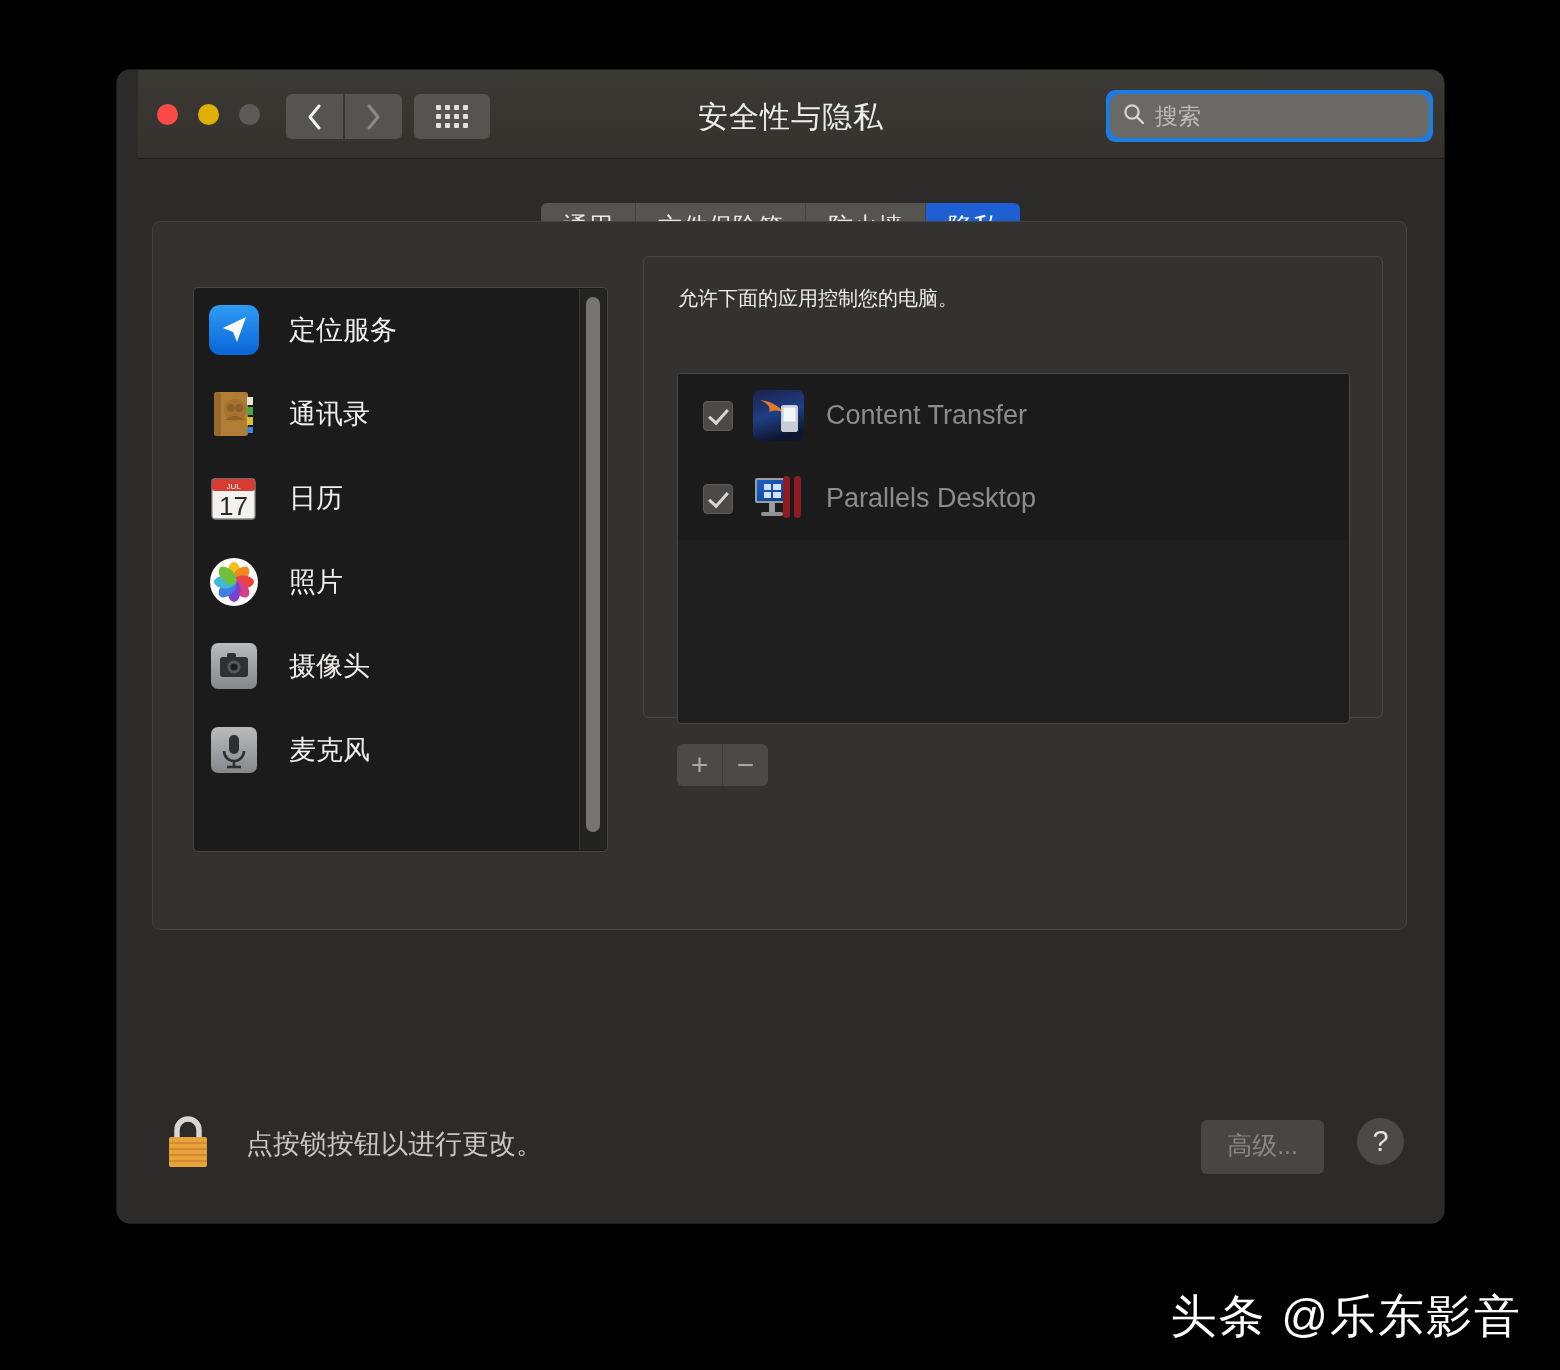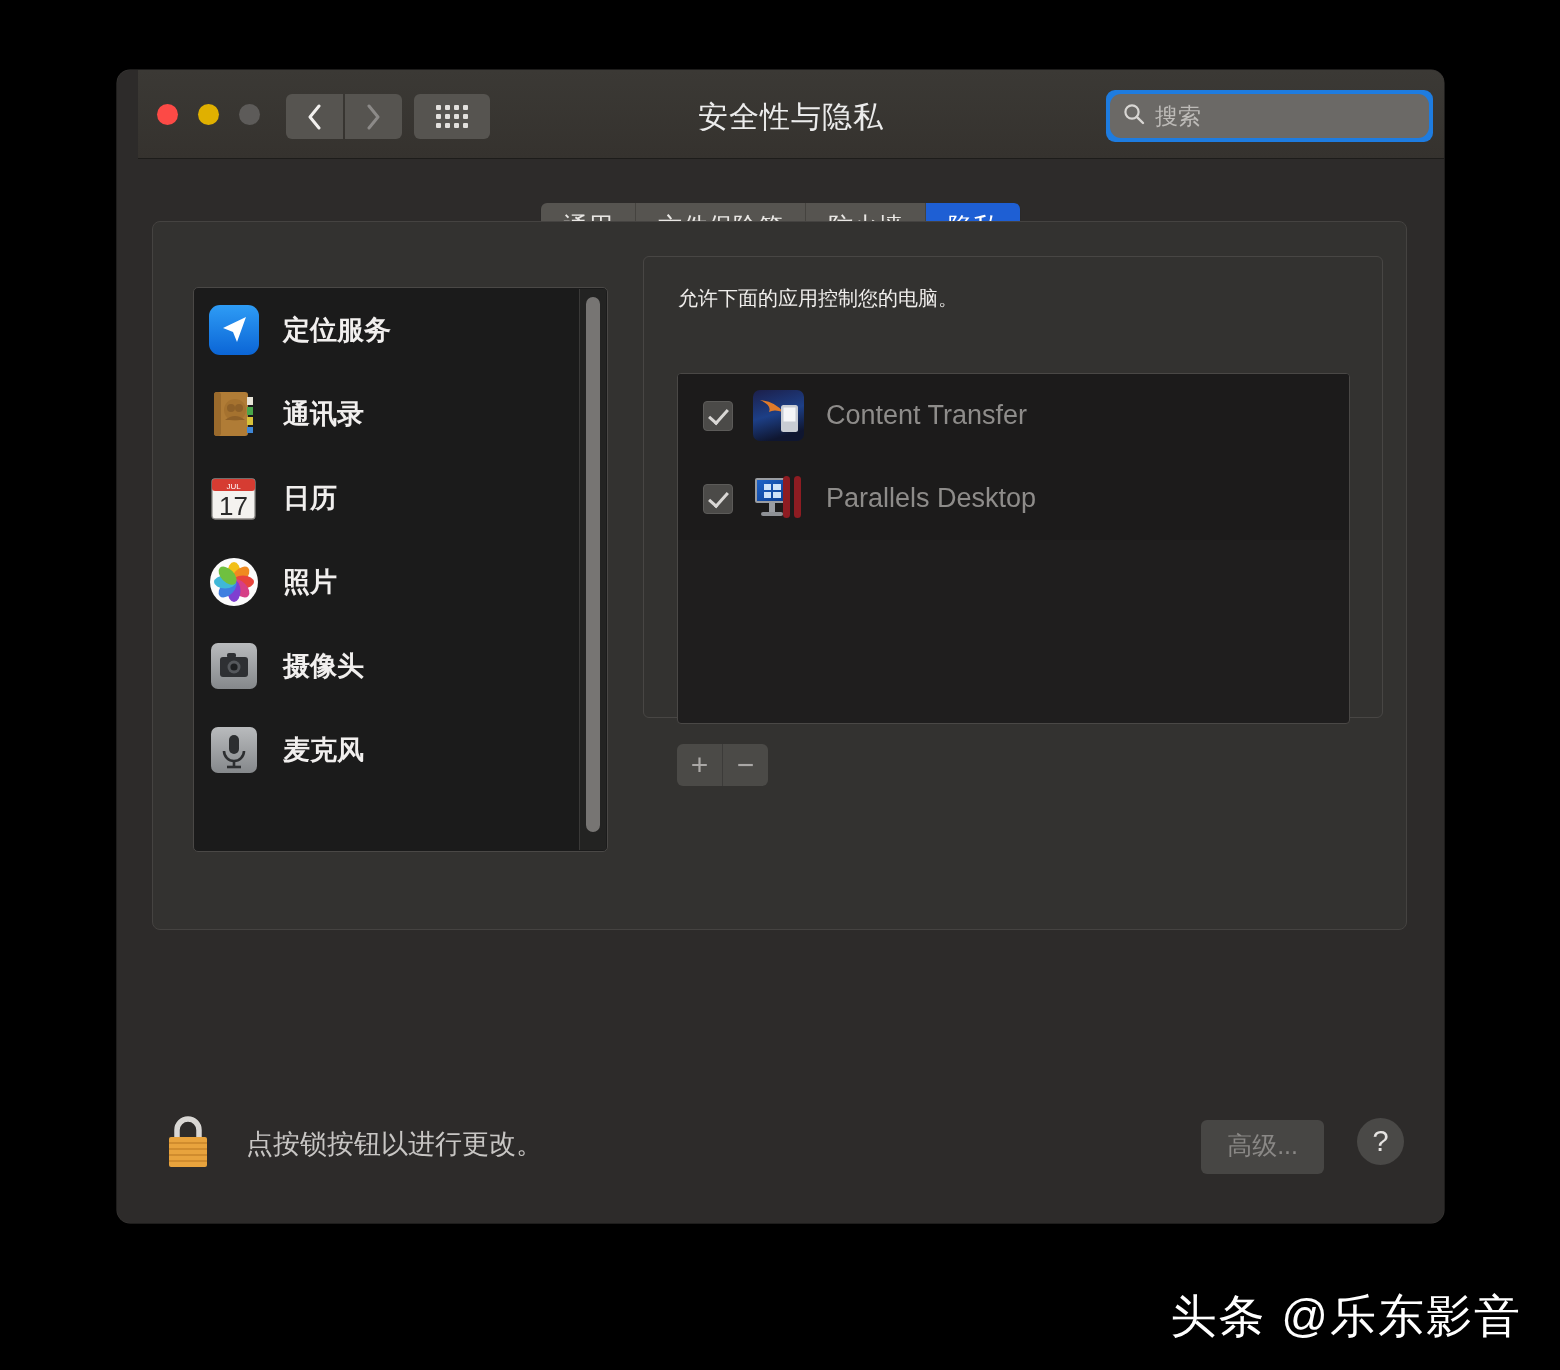--- a/index.html
+++ b/index.html
@@ -209,25 +209,24 @@
     padding-left: 14px;
     box-sizing: border-box;
   }
   .sideicon {
     width: 52px;
     height: 52px;
     flex: none;
     position: relative;
   }
   .sidelabel {
-    margin-left: 23px;
+    margin-left: 29px;
     color: #f1efee;
     font-size: 27px;
     white-space: nowrap;
-    font-weight: bold;
   }
 
   .sbtrack {
     position: absolute;
     right: 1px;
     top: 1px;
     bottom: 1px;
     width: 26px;
     background: #232322;
     border-left: 1px solid #3a3938;

